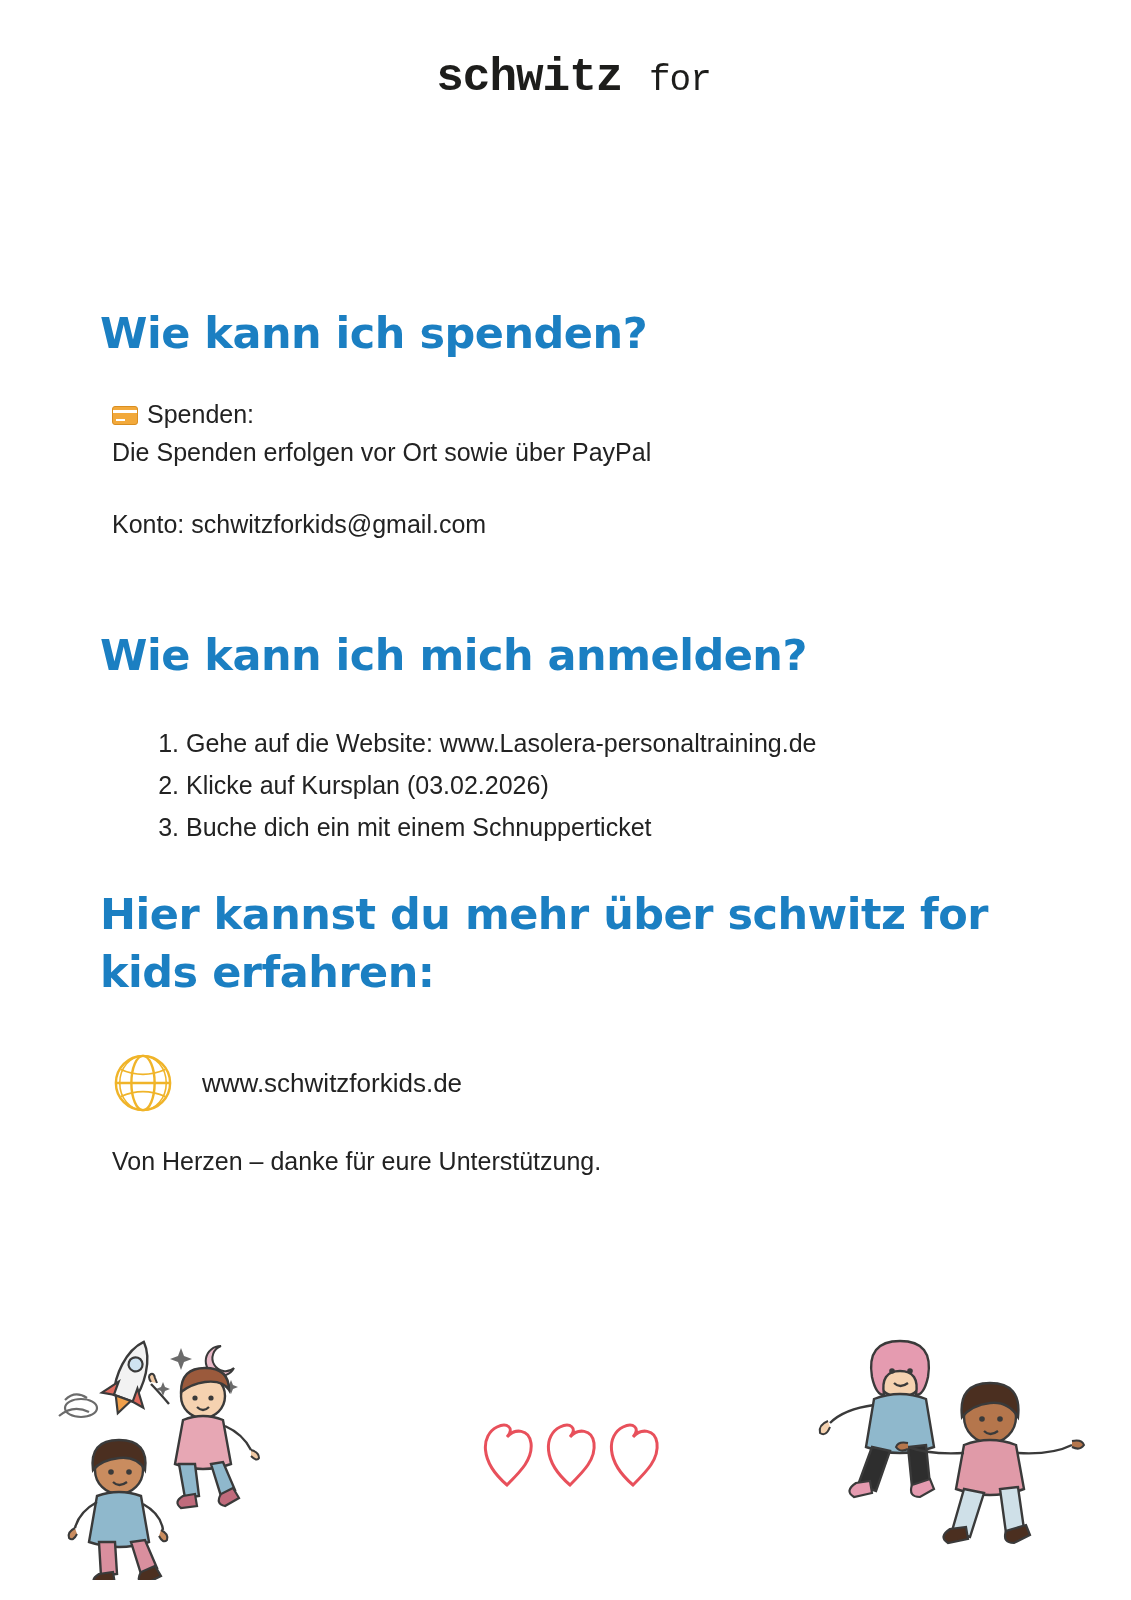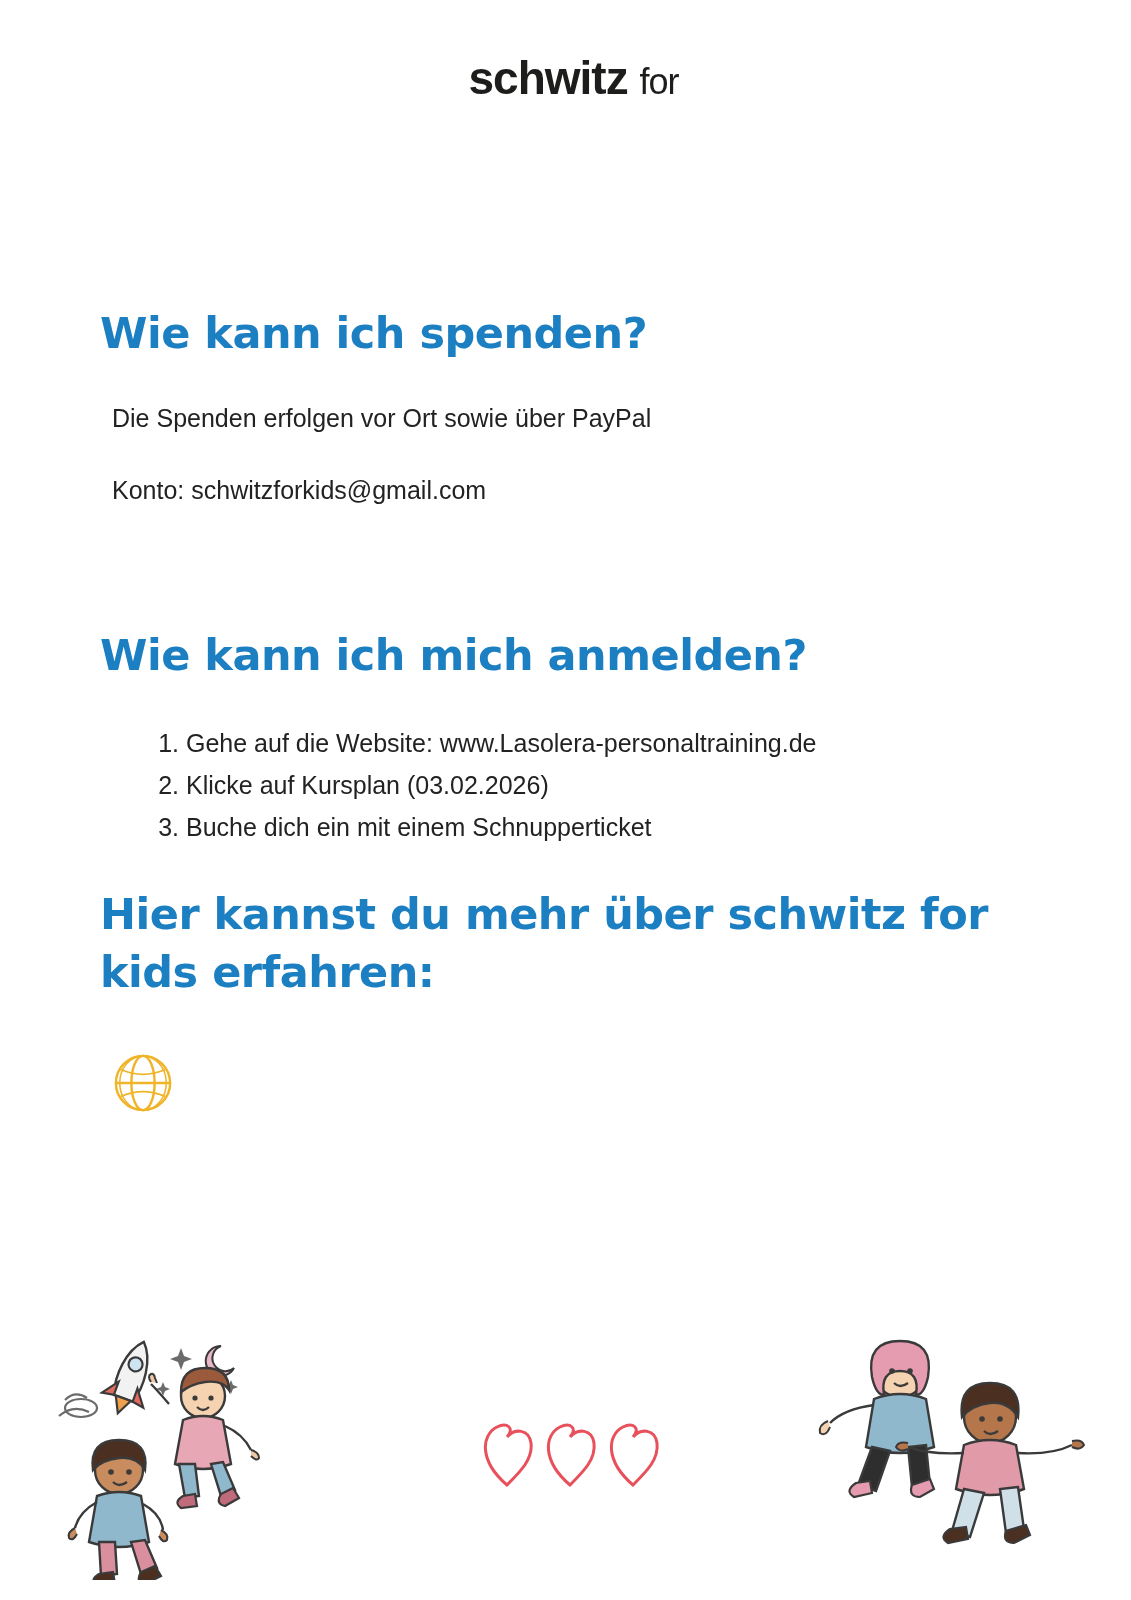--- a/index.html
+++ b/index.html
@@ -18,21 +18,21 @@
 
   
   .logo-block {
     position: absolute;
     top: 55px;
     left: 0;
     width: 1131px;
     text-align: center;
   }
   .logo-top {
-    font-family: Liberation Sans, sans-serif;
+    font-family: Liberation Mono, monospace;
     font-size: 46px;
     letter-spacing: -1px;
     color: #1d1d1b;
     line-height: 1;
     padding-left: 16px;
   }
   .logo-top .schwitz {
     font-weight: 700;
   }
   .logo-top .for {
@@ -188,20 +188,24 @@
 <div class="logo-block">
   <div class="logo-top">
     <span class="schwitz">schwitz</span>
     <span class="for">for</span>
   </div>
 </div>
 
 <h2 class="section-title" id="h-spenden">Wie kann ich spenden?</h2>
 
 <div id="spenden-block">
+  <div class="row-icon body-line">
+    <span class="card-icon"></span>
+    <span>Spenden:</span>
+  </div>
   <div class="body-line" id="spenden-line2">Die Spenden erfolgen vor Ort sowie über PayPal</div>
   <div class="body-line" id="spenden-konto">Konto: schwitzforkids@gmail.com</div>
 </div>
 
 <h2 class="section-title" id="h-anmelden">Wie kann ich mich anmelden?</h2>
 
 <ol id="steps">
   <li>Gehe auf die Website: www.Lasolera-personaltraining.de</li>
   <li>Klicke auf Kursplan  (03.02.2026)</li>
   <li>Buche dich ein mit einem Schnupperticket</li>
@@ -211,23 +215,25 @@
 
 <div id="web-row">
   <svg class="globe" viewBox="0 0 64 64">
     <circle cx="32" cy="32" r="28" fill="none" stroke="#f0b429" stroke-width="2.5"></circle>
     <ellipse cx="32" cy="32" rx="12" ry="28" fill="none" stroke="#f0b429" stroke-width="2.5"></ellipse>
     <ellipse cx="32" cy="32" rx="24" ry="28" fill="none" stroke="#f0b429" stroke-width="1.6"></ellipse>
     <line x1="4" y1="32" x2="60" y2="32" stroke="#f0b429" stroke-width="2.5"></line>
     <path d="M9 18 Q32 28 55 18" fill="none" stroke="#f0b429" stroke-width="1.8"></path>
     <path d="M9 46 Q32 36 55 46" fill="none" stroke="#f0b429" stroke-width="1.8"></path>
   </svg>
+  <span id="web-url">www.schwitzforkids.de</span>
 </div>
 
 <div id="closing">
+  <p>Von Herzen – danke für eure Unterstützung.</p>
 </div>
 
 <svg class="illus" id="illus-left" width="260" height="250" viewBox="0 0 260 250">
 
   <g transform="translate(70,5) rotate(20)">
     <path d="M20 0 C34 14 36 42 30 60 L10 60 C4 42 6 14 20 0 Z" fill="#f2f2f2" stroke="#3a3a3a" stroke-width="2.4"></path>
     <circle cx="20" cy="24" r="7" fill="#cfe4f2" stroke="#3a3a3a" stroke-width="2.2"></circle>
     <path d="M10 46 L-2 62 L10 60 Z" fill="#e06b5e" stroke="#3a3a3a" stroke-width="2.2"></path>
     <path d="M30 46 L42 62 L30 60 Z" fill="#e06b5e" stroke="#3a3a3a" stroke-width="2.2"></path>
     <path d="M12 60 L20 76 L28 60 Z" fill="#f0a04b" stroke="#3a3a3a" stroke-width="2.2"></path>

